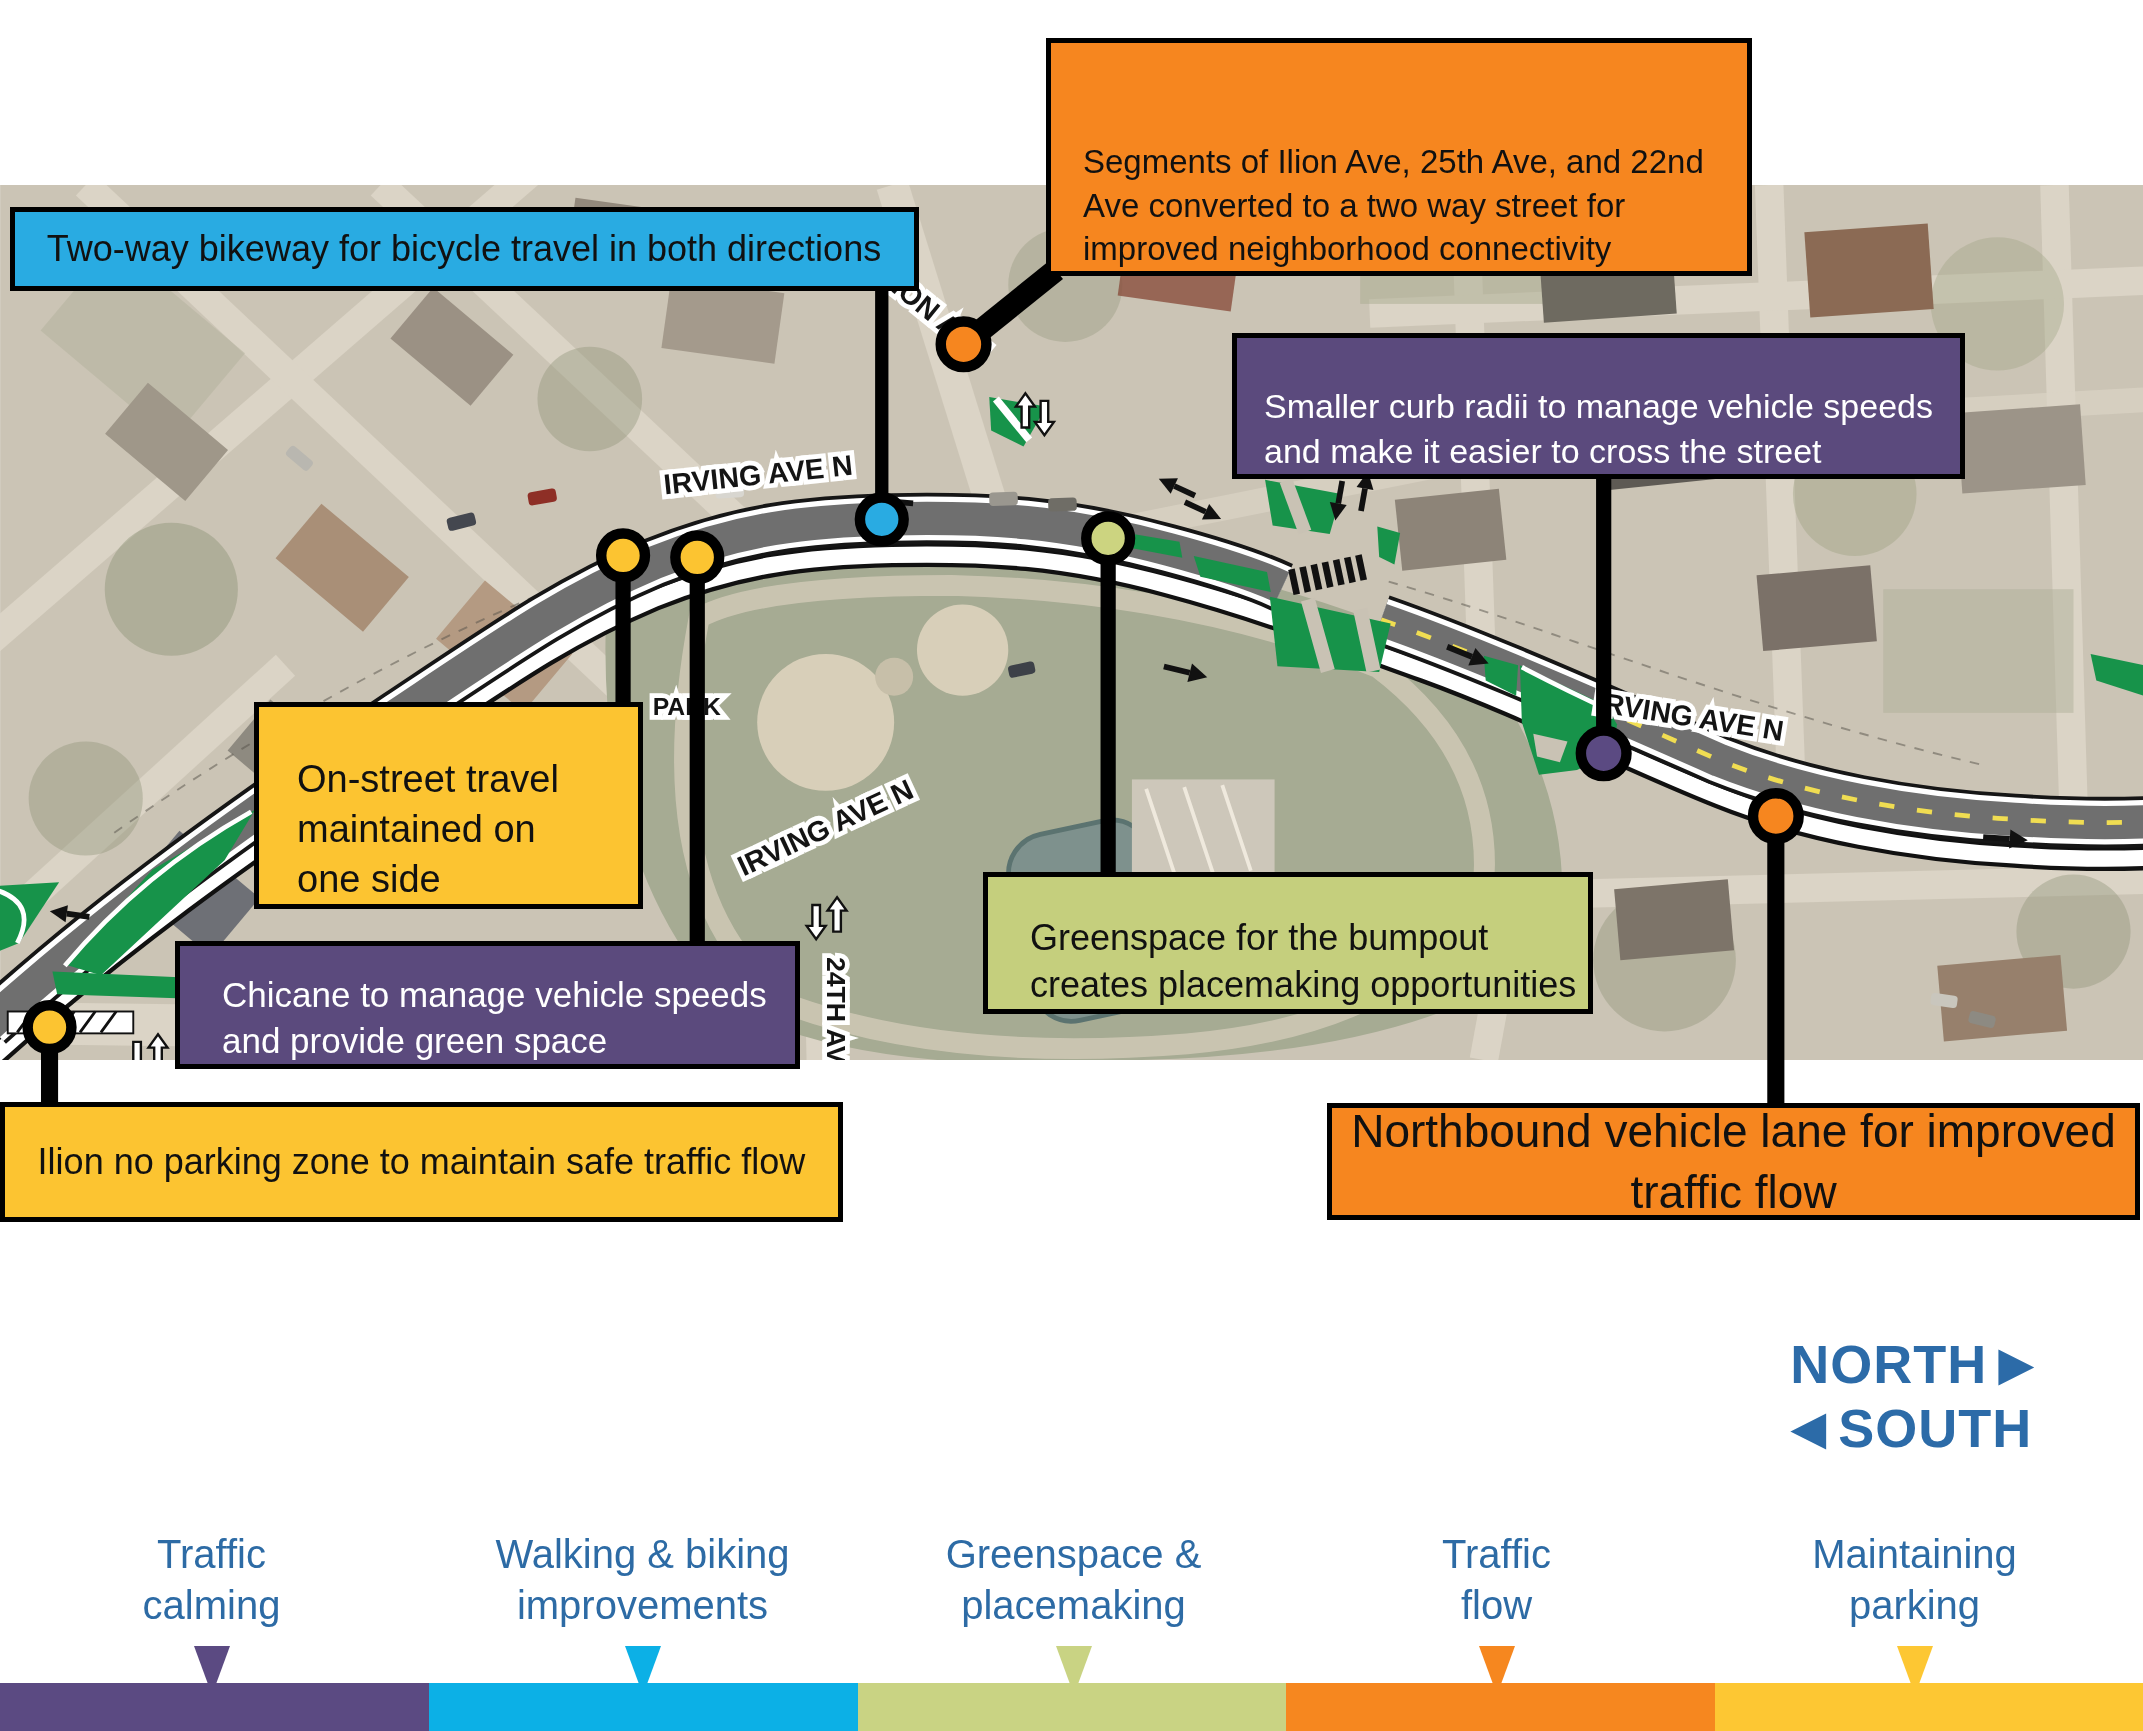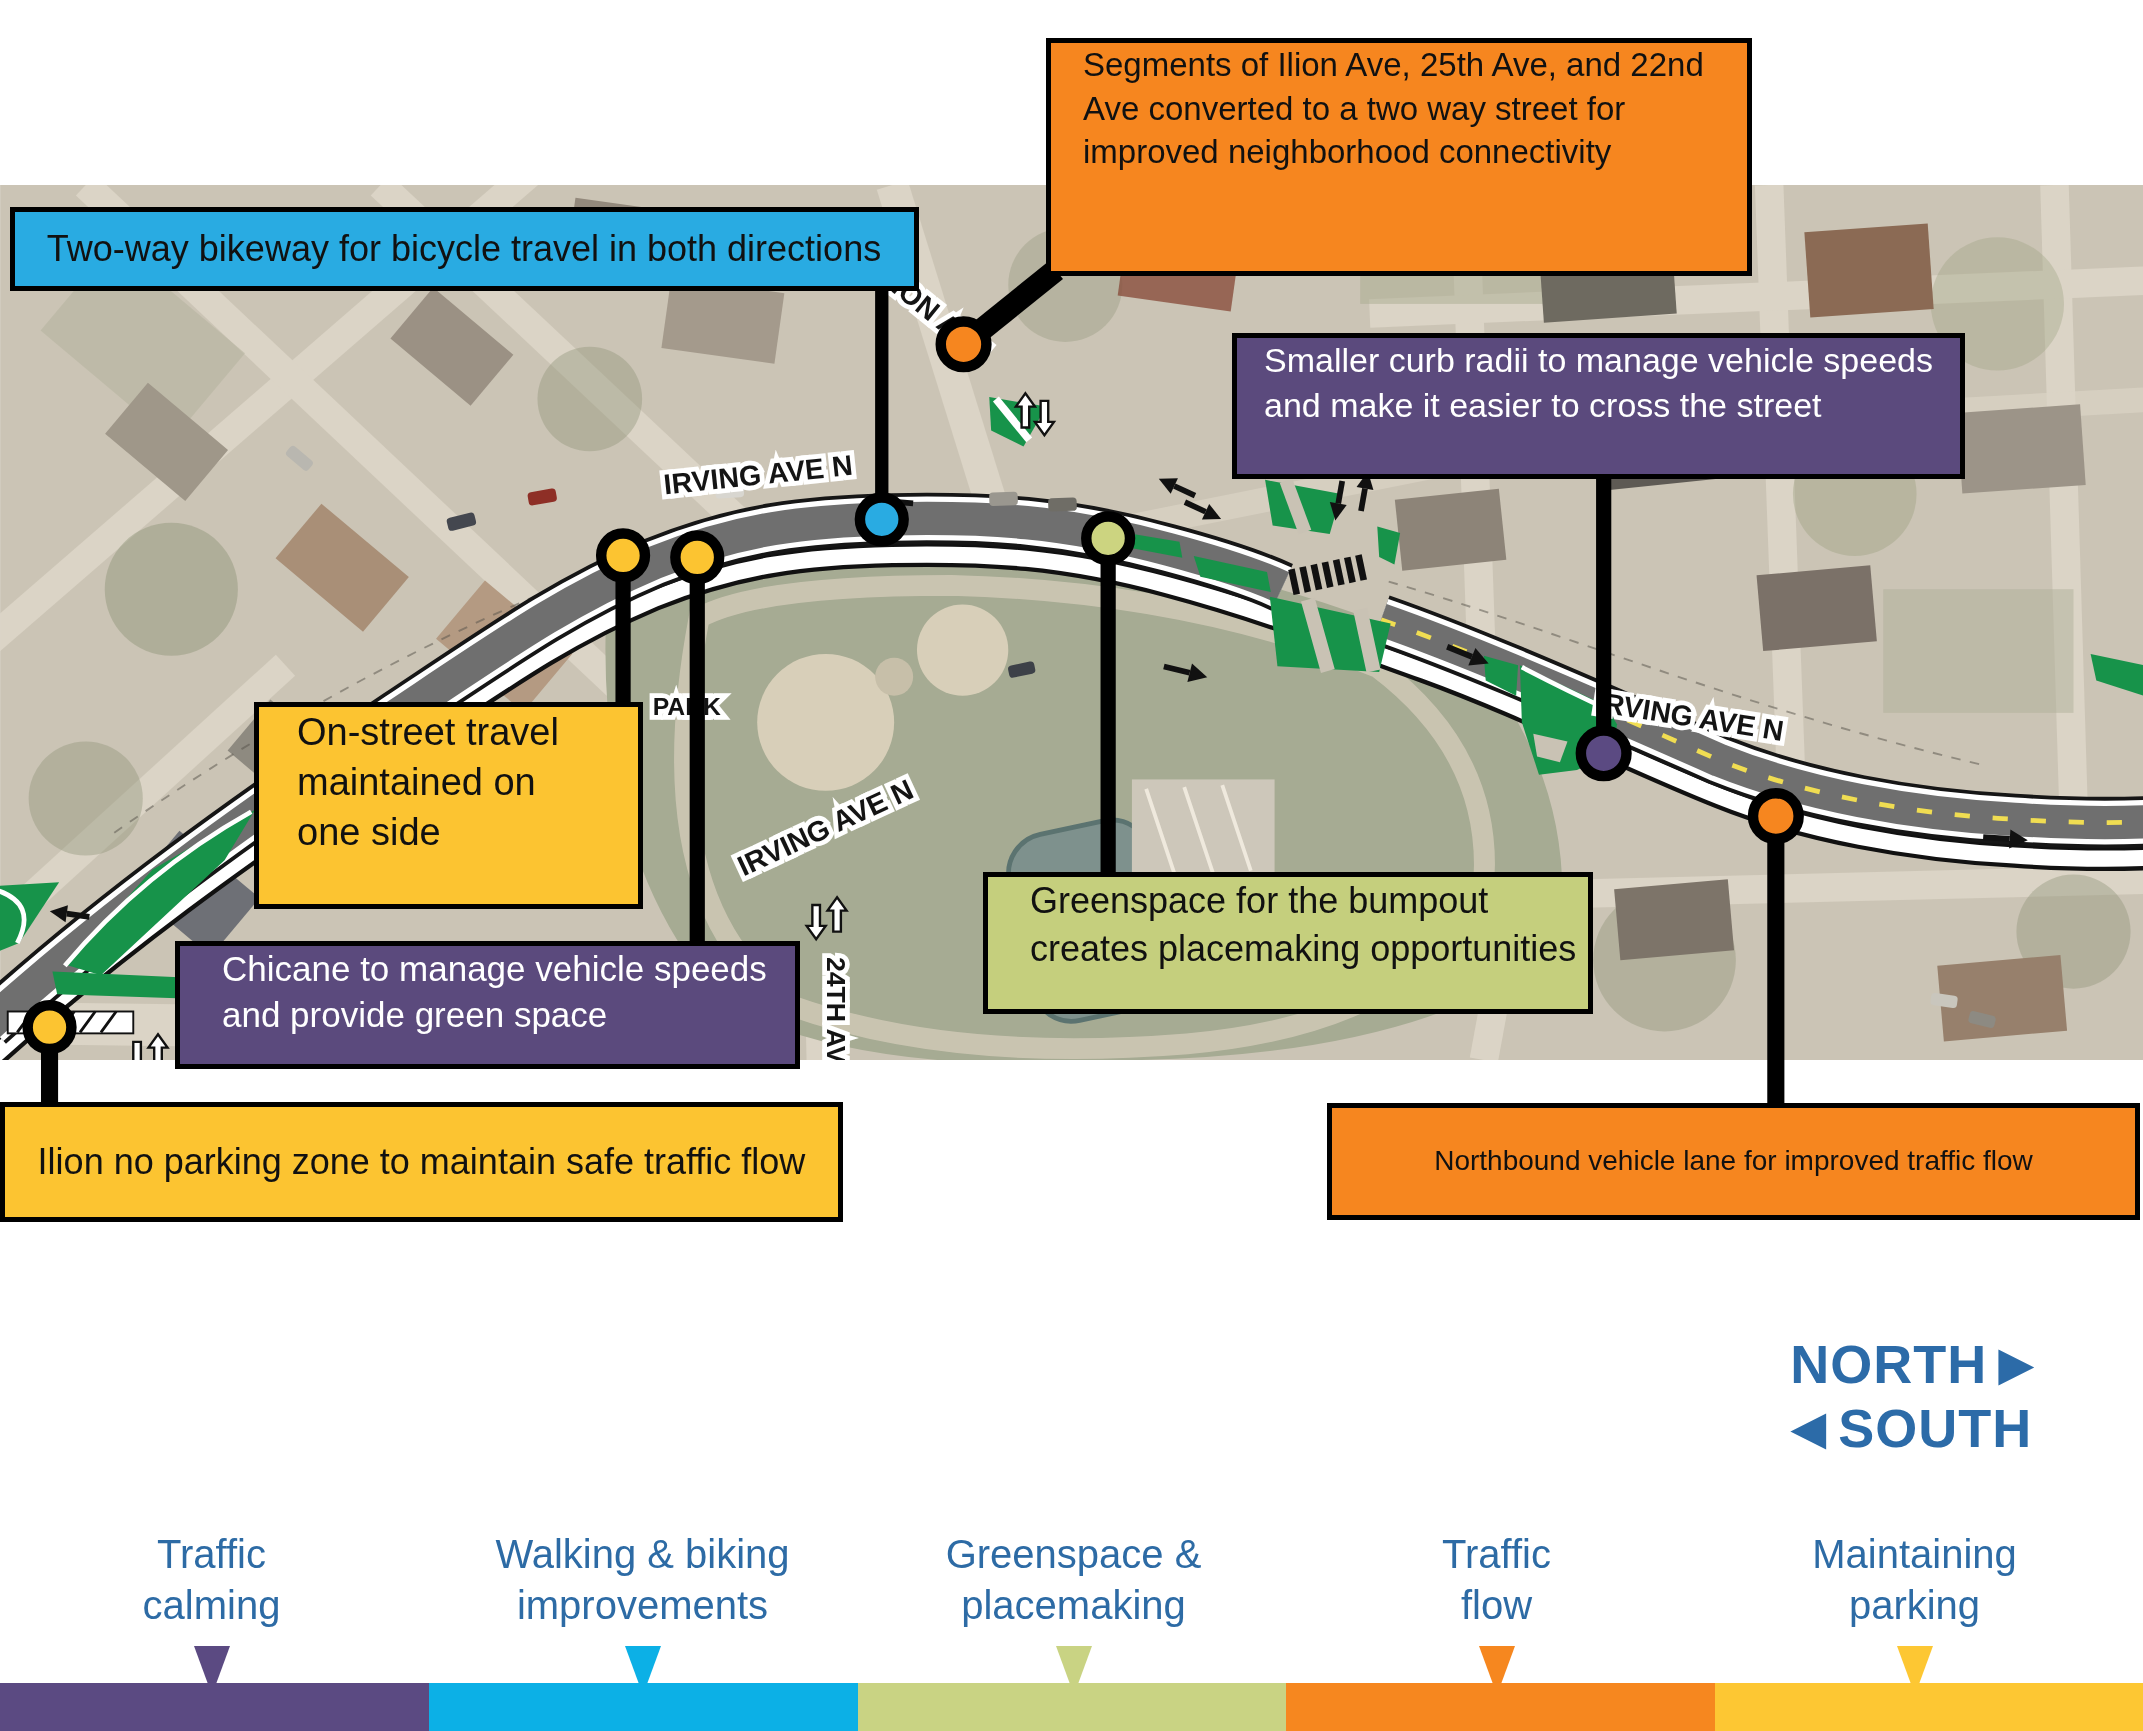--- a/index.html
+++ b/index.html
@@ -9,21 +9,21 @@
   .map-svg{position:absolute;left:0;top:185px;z-index:1;}
   .overlay-svg{position:absolute;left:0;top:0;z-index:2;pointer-events:none;}
   .callout{position:absolute;z-index:3;border:5.7px solid #000;box-sizing:border-box;
            color:#111;white-space:pre-line;line-height:1.32;}
   .c-blue{background:#29abe2;}
   .c-orange{background:#f6861f;}
   .c-purple{background:#5b4a7d;color:#fff;}
   .c-yellow{background:#fcc431;}
   .c-green{background:#c5cf7d;}
   .center{display:flex;align-items:center;justify-content:center;text-align:center;}
-  .leftpad{display:flex;align-items:flex-start;text-align:left;}
+  .leftpad{display:flex;align-items:flex-end;text-align:left;}
   .compass{position:absolute;left:1755px;top:1333px;width:314px;z-index:3;
            color:#2c6ba8;font-weight:bold;font-size:54px;line-height:1.18;text-align:center;letter-spacing:1px;}
   .compass .tri{font-size:44px;position:relative;top:-3.8px;}
   .legend-item{position:absolute;top:1529px;width:361px;margin-left:-181px;text-align:center;z-index:3;}
   .legend-label{color:#2d6ba5;font-size:40px;line-height:1.28;}
   .legend-tri{width:0;height:0;margin:15px auto 0 auto;
               border-left:18px solid transparent;border-right:18px solid transparent;border-top:49px solid #000;}
   .bar{position:absolute;left:0;top:1683px;width:2144px;height:49px;display:flex;z-index:3;}
   .bar div{height:100%;width:20%;}
   .bg-purple{background:#5b4a82;} .bg-blue{background:#0cb0e6;} .bg-green{background:#c9d383;}
@@ -312,21 +312,21 @@
 
   <div class="callout c-green leftpad" style="left:947px;top:872px;width:610px;height:142px;padding-left:42px;font-size:36px;margin-left:36px;">
     <span>Greenspace for the bumpout
 creates placemaking opportunities</span>
   </div>
 
   <div class="callout c-yellow center" style="left:0px;top:1102px;width:843px;height:120px;font-size:36px;">
     <span>Ilion no parking zone to maintain safe traffic flow</span>
   </div>
 
-  <div class="callout c-orange center" style="left:1327px;top:1103px;width:813px;height:117px;font-size:28px;">
+  <div class="callout c-orange center" style="left:1327px;top:1103px;width:813px;height:117px;font-size:46px;">
     <span>Northbound vehicle lane for improved traffic flow</span>
   </div>
 
   <div class="compass">
     <div><span>NORTH</span> <span class="tri">▶</span></div>
     <div><span class="tri">◀</span> <span>SOUTH</span></div>
   </div>
 
   <div class="legend-item" style="left:212px;">
     <div class="legend-label">

